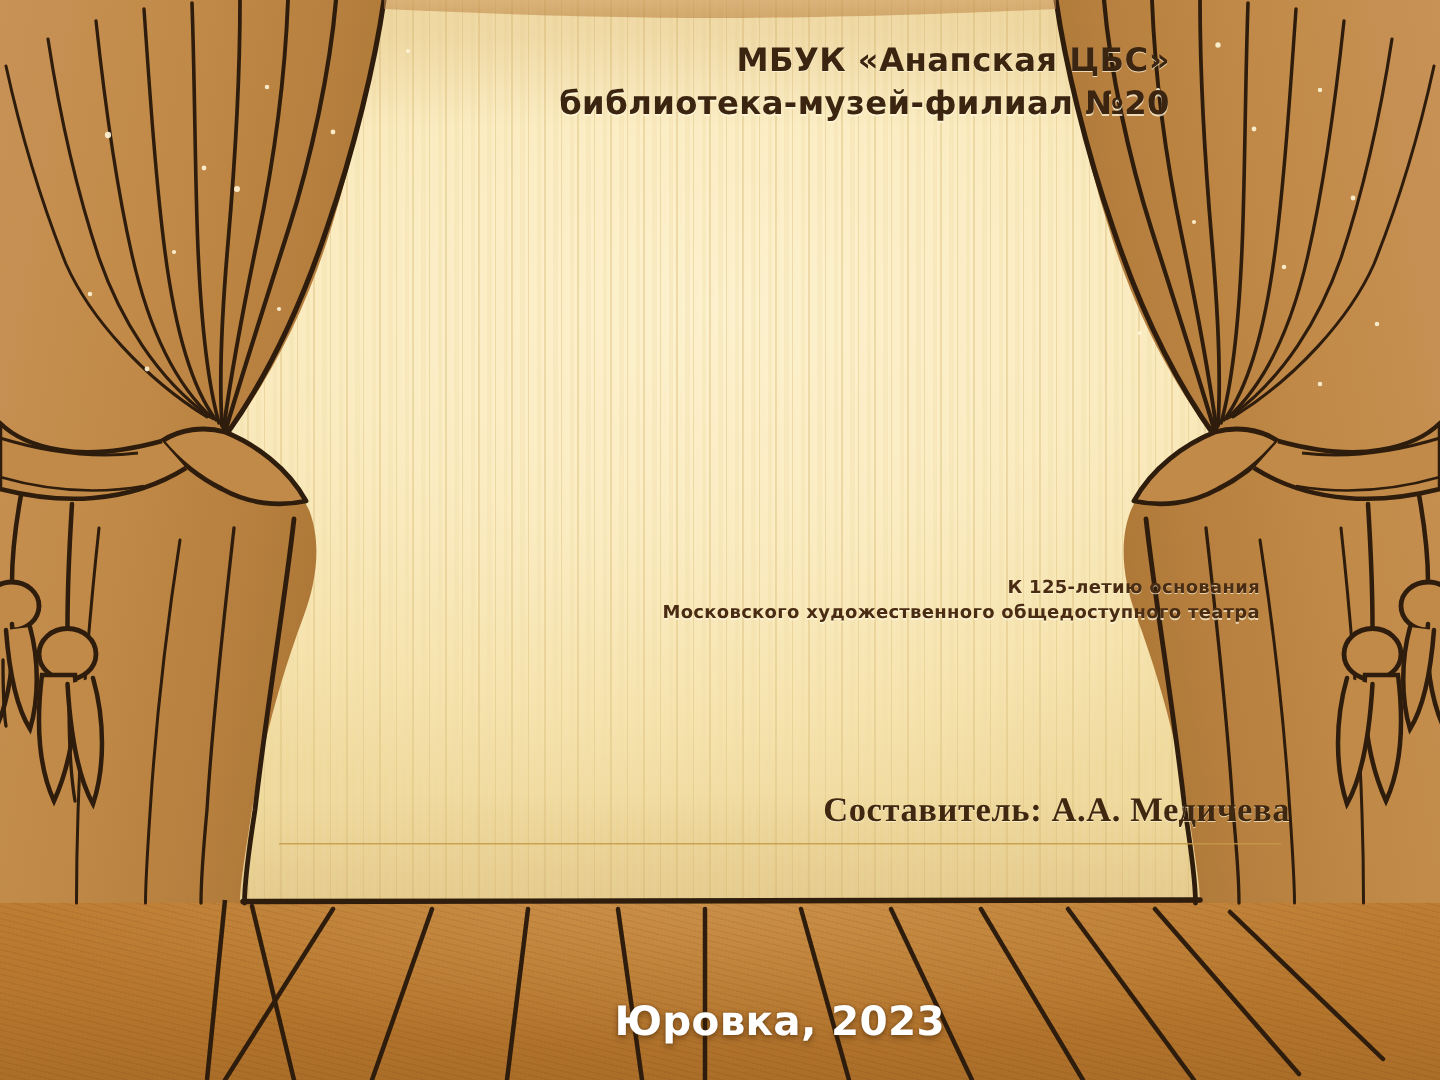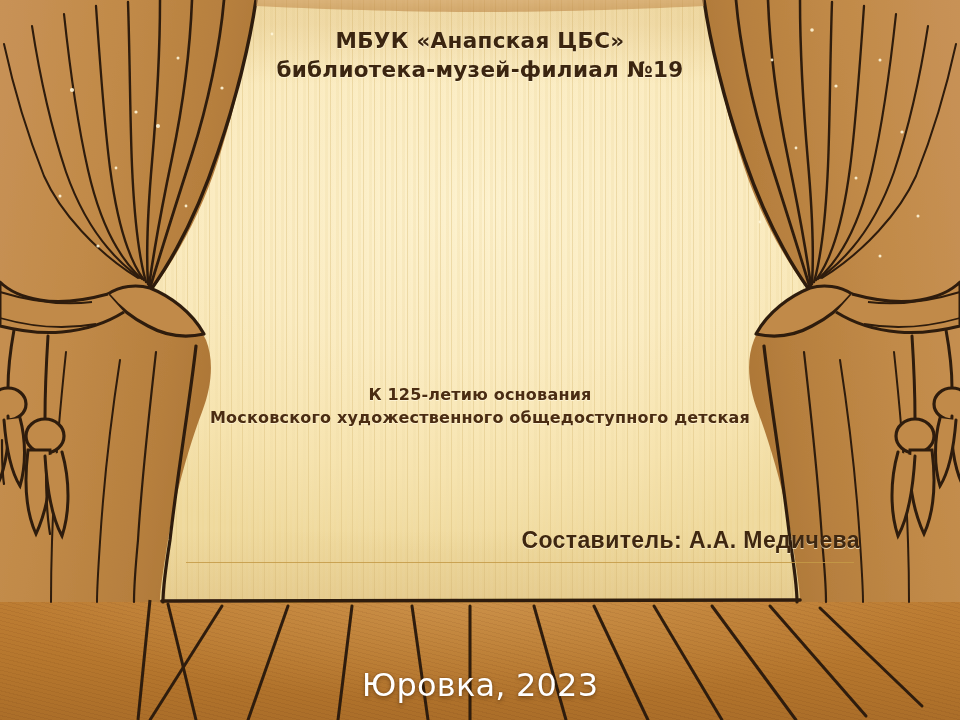--- a/index.html
+++ b/index.html
@@ -70,21 +70,21 @@
   .floor:after{
     content:"";position:absolute;inset:0;
     background-image:repeating-linear-gradient(14deg, rgba(110,60,15,.07) 0 1px, rgba(0,0,0,0) 1px 4px);
     mix-blend-mode:multiply;
   }
 
   
   .art{position:absolute;inset:0;width:960px;height:720px;pointer-events:none;}
 
   
-  .txt{position:absolute;text-align:center;}
+  .txt{position:absolute;text-align:right;}
 
   #header{
     left:180px;top:26px;width:600px;
     font-family:"DejaVu Sans", sans-serif;
     font-weight:bold;font-size:21.5px;line-height:1.35;
     color:#3b2510;letter-spacing:.3px;
     text-shadow:0 1px 0 rgba(255,248,222,.75);
   }
   #header div{white-space:nowrap;}
 
@@ -93,42 +93,42 @@
     font-family:"DejaVu Sans", sans-serif;
     font-weight:bold;font-size:45px;line-height:1.28;
     color:#5b3316;letter-spacing:1.2px;
     text-shadow:1px 1px 0 rgba(255,250,226,.55), 2px 2px 3px rgba(120,75,25,.22);
   }
   #title div{white-space:nowrap;}
 
   #subtitle{
     left:120px;top:383px;width:720px;
     font-family:"DejaVu Sans", sans-serif;
-    font-weight:bold;font-size:16px;line-height:1.45;
+    font-weight:bold;font-size:12px;line-height:1.45;
     color:#4a2c12;letter-spacing:.2px;
     text-shadow:0 1px 0 rgba(255,248,222,.7);
   }
   #subtitle div{white-space:nowrap;}
 
   #author{
     left:300px;top:527px;width:560px;text-align:right;padding-right:58px;
-    font-family:Liberation Sans, sans-serif;
+    font-family:Liberation Serif, serif;
     font-weight:bold;font-size:23px;
     color:#3f2710;letter-spacing:.4px;
     text-shadow:0 1px 0 rgba(255,248,222,.7);
   }
   #rule{
     position:absolute;left:186px;top:562px;width:668px;height:0;
     border-top:1.4px solid #c49a46;opacity:.85;
   }
 
   #place{
     left:330px;top:666px;width:300px;
     font-family:"DejaVu Sans", sans-serif;
-    font-weight:normal;font-size:32px;
+    font-weight:bold;font-size:27px;
     color:#ffffff;letter-spacing:.2px;
     text-shadow:0 2px 4px rgba(60,30,0,.45), 0 0 2px rgba(90,50,10,.5);
   }
 </style>
 </head>
 <body>
 
 <div id="slide">
 
   <div class="kraft"></div>
@@ -314,27 +314,27 @@
         <circle cx="918" cy="216" r="1.5"></circle>
         <circle cx="760" cy="222" r="1.4"></circle>
         <circle cx="880" cy="256" r="1.5"></circle>
       </g>
 
     </g>
   </svg>
 
   <div class="txt" id="header">
     <div>МБУК «Анапская ЦБС»</div>
-    <div>библиотека-музей-филиал №19</div>
+    <div>библиотека-музей-филиал №20</div>
   </div>
 
 
   <div class="txt" id="subtitle">
     <div>К 125-летию основания</div>
-    <div>Московского художественного общедоступного детская</div>
+    <div>Московского художественного общедоступного театра</div>
   </div>
 
   <div class="txt" id="author">Составитель: А.А. Медичева</div>
   <div id="rule"></div>
 
   <div class="txt" id="place">Юровка, 2023</div>
 
 </div>
 
 </body></html>

